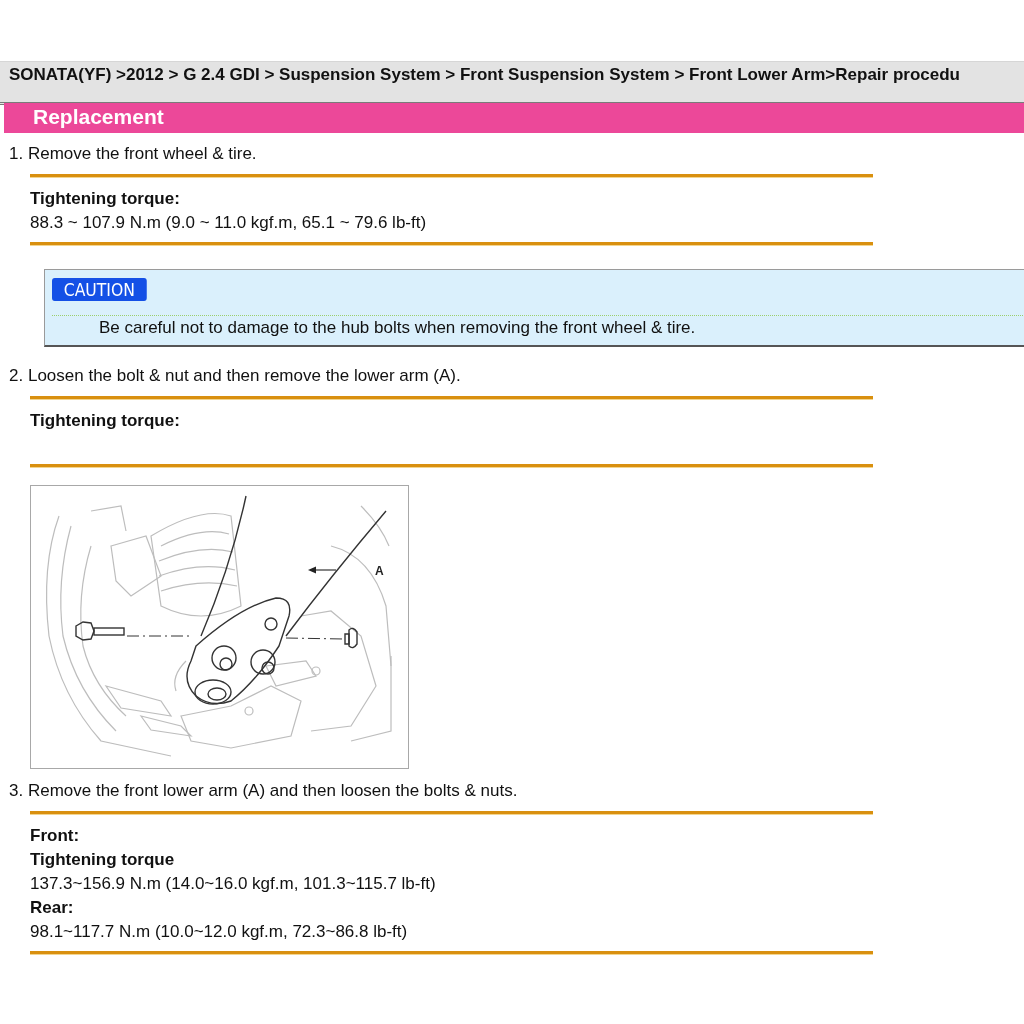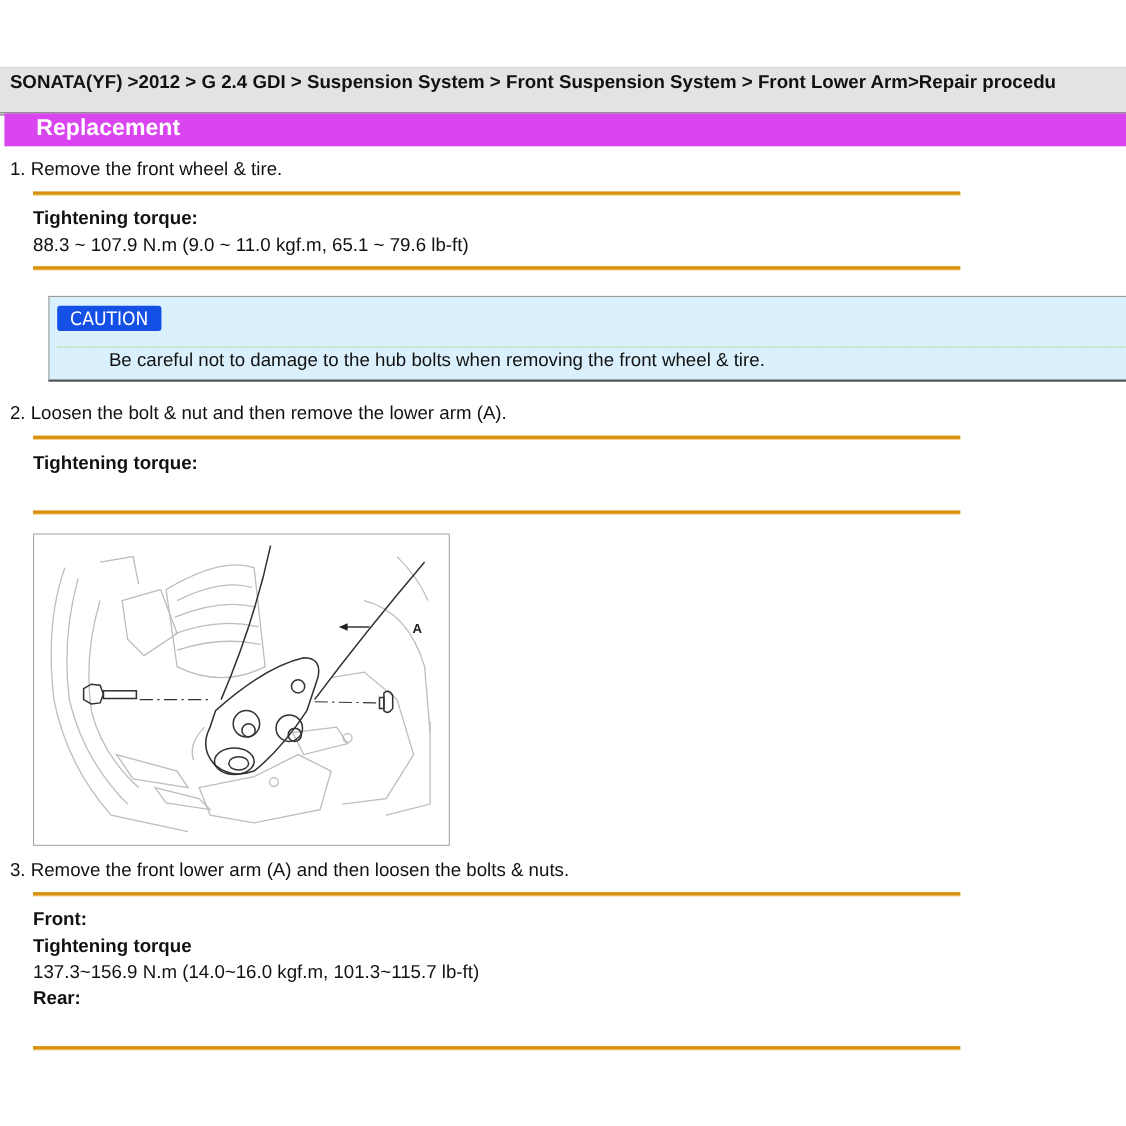--- a/index.html
+++ b/index.html
@@ -14,21 +14,21 @@
       border-bottom: 3px double #7a7a7a;
       box-sizing: border-box;
       white-space: nowrap; overflow: hidden;
     }
     .breadcrumb span {
       position: absolute; left: 9px; top: 3px;
       font-size: 17px; font-weight: bold; color: #111;
     }
     .section-header {
       position: absolute; left: 4px; top: 103px; width: 1020px; height: 30px;
-      background: #d946ef;
+      background: #ec4899;
     }
     .section-header span {
       position: absolute; left: 29px; top: 2px;
       font-size: 21px; font-weight: bold; color: #ffffff;
     }
     .step {
       position: absolute; left: 9px; font-size: 17px; color: #111;
       white-space: nowrap;
     }
     .rule {
@@ -170,14 +170,15 @@
 <div class="step" style="top:781px;">
   <span>3.</span>
   <span>Remove the front lower arm (A) and then loosen the bolts &amp; nuts.</span>
 </div>
 <div class="rule" style="top:811px;"></div>
 <div class="spec" style="top:824px;">
   <div class="b">Front:</div>
   <div class="b">Tightening torque</div>
   <div>137.3~156.9 N.m (14.0~16.0 kgf.m, 101.3~115.7 lb-ft)</div>
   <div class="b">Rear:</div>
+  <div>98.1~117.7 N.m (10.0~12.0 kgf.m, 72.3~86.8 lb-ft)</div>
 </div>
 <div class="rule" style="top:951px;"></div>
 
 </body></html>

